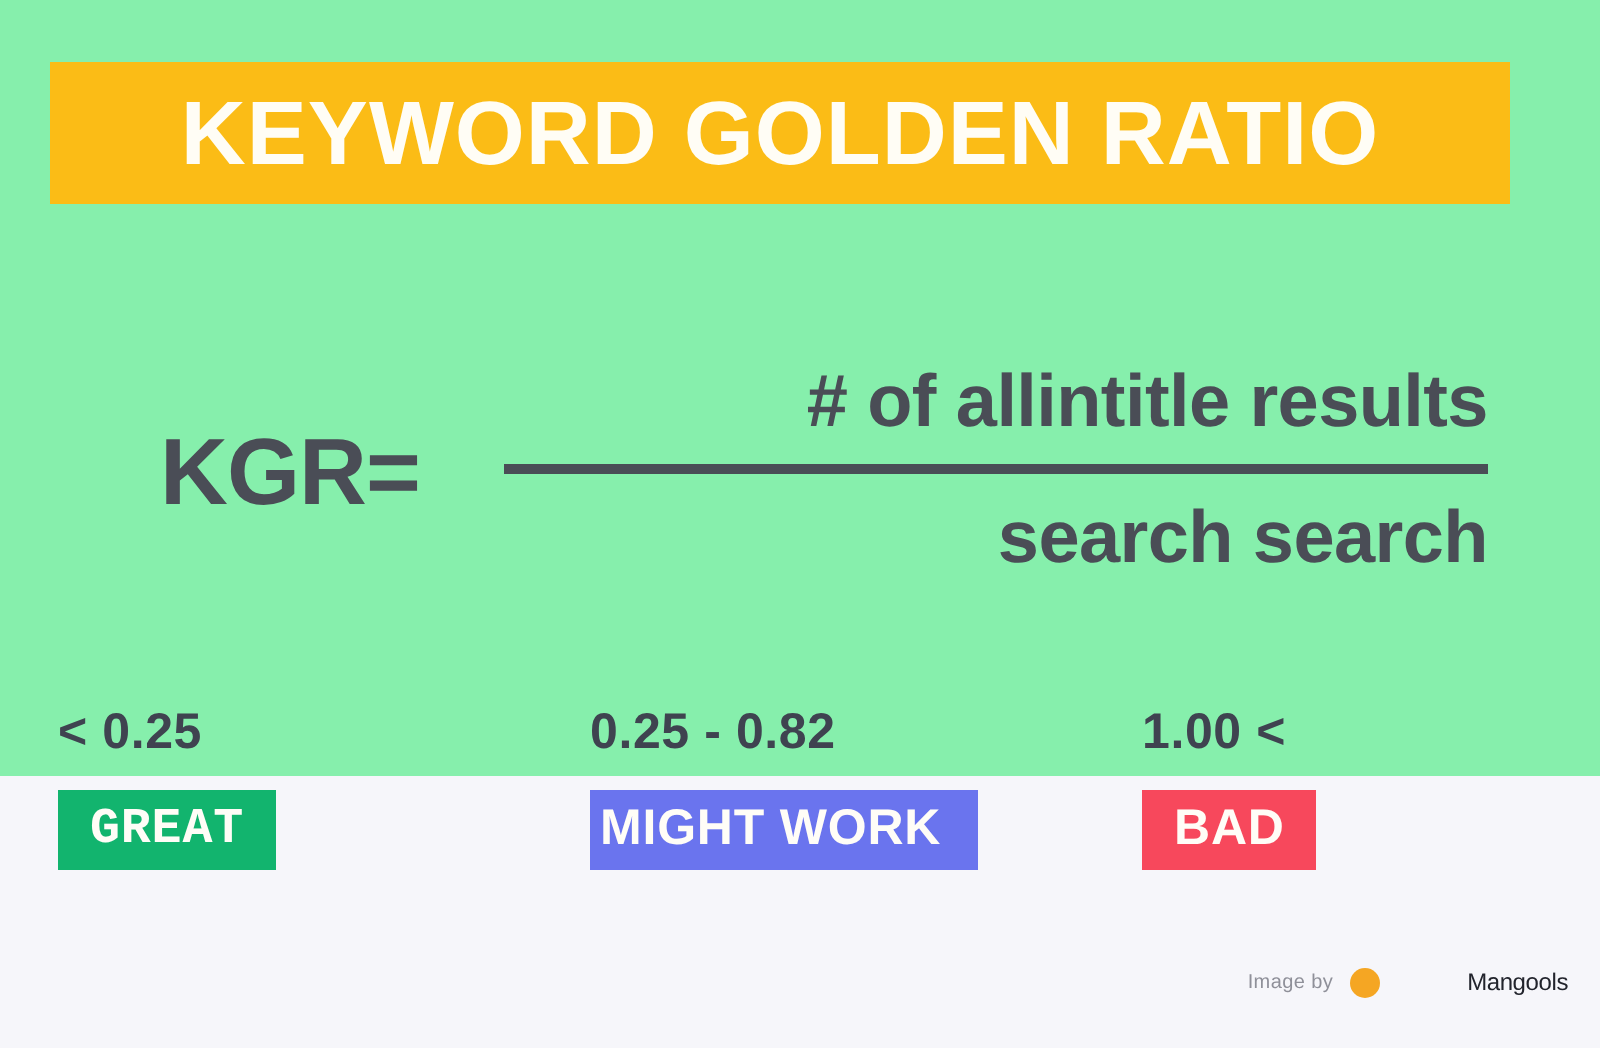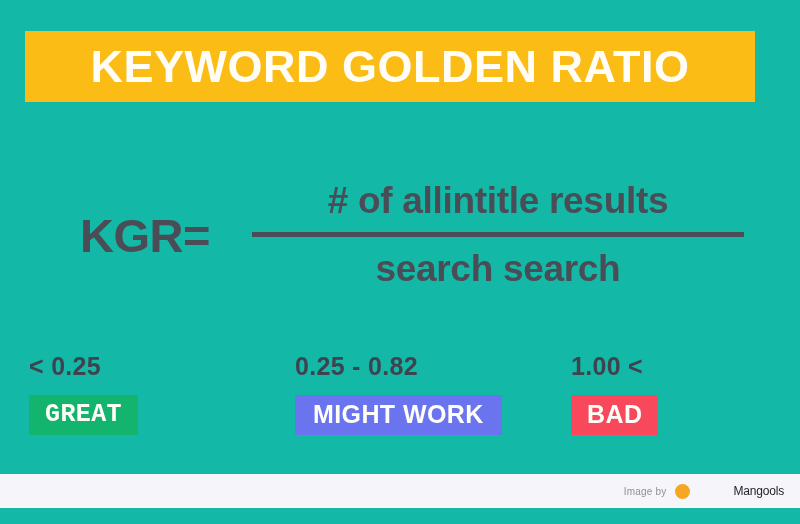--- a/index.html
+++ b/index.html
@@ -9,22 +9,22 @@
   body {
     width: 800px;
     height: 524px;
     overflow: hidden;
     font-family: "Liberation Sans", sans-serif;
     background: #f6f6fa;
   }
   #infographic {
     position: relative;
     width: 800px;
-    height: 524px;
-    background: #14b8a6;
+    height: 388px;
+    background: #86efac;
   }
 
   
   .header-banner {
     position: absolute;
     left: 25px;
     top: 31px;
     width: 730px;
     height: 71px;
     background: #fbbc16;
@@ -56,21 +56,21 @@
     color: #4a4d56;
     font-size: 47px;
     font-weight: bold;
     letter-spacing: -0.5px;
     margin-right: 42px;
     white-space: nowrap;
   }
   .fraction {
     display: flex;
     flex-direction: column;
-    align-items: center;
+    align-items: flex-end;
     width: 492px;
   }
   .fraction-numerator,
   .fraction-denominator {
     color: #4a4d56;
     font-size: 37px;
     font-weight: bold;
     letter-spacing: -0.3px;
     white-space: nowrap;
     text-align: center;
@@ -114,21 +114,21 @@
     color: #fffdf7;
     font-size: 25px;
     font-weight: bold;
     letter-spacing: 0.4px;
     line-height: 1;
     padding: 7px 16px 8px 16px;
     white-space: nowrap;
     text-align: center;
   }
   .badge-great { background: #12b46e; font-family: Liberation Mono, monospace; }
-  .badge-might { background: #6a74ee; padding-left: 18px; padding-right: 18px; }
+  .badge-might { background: #6a74ee; padding-left: 5px; padding-right: 18px; }
   .badge-bad   { background: #f7485c; }
 
   
   .footer-bar {
     position: absolute;
     left: 0;
     top: 474px;
     width: 800px;
     height: 34px;
     background: #f6f6fa;

